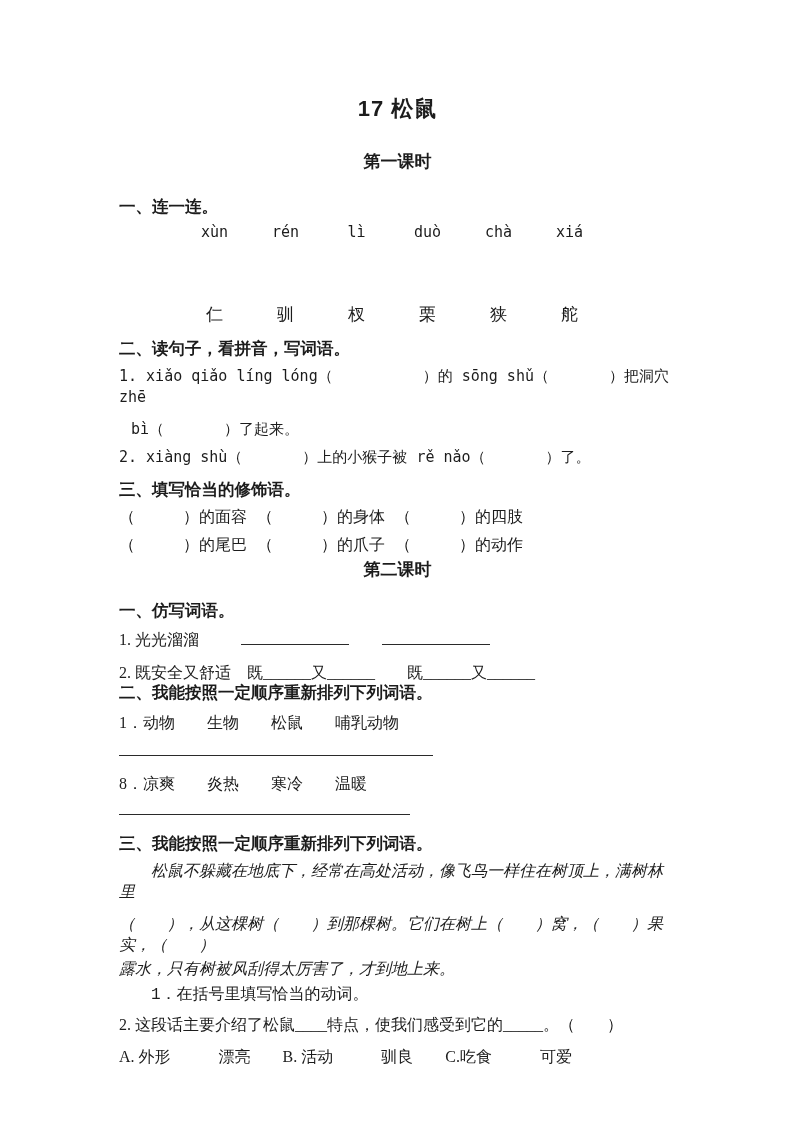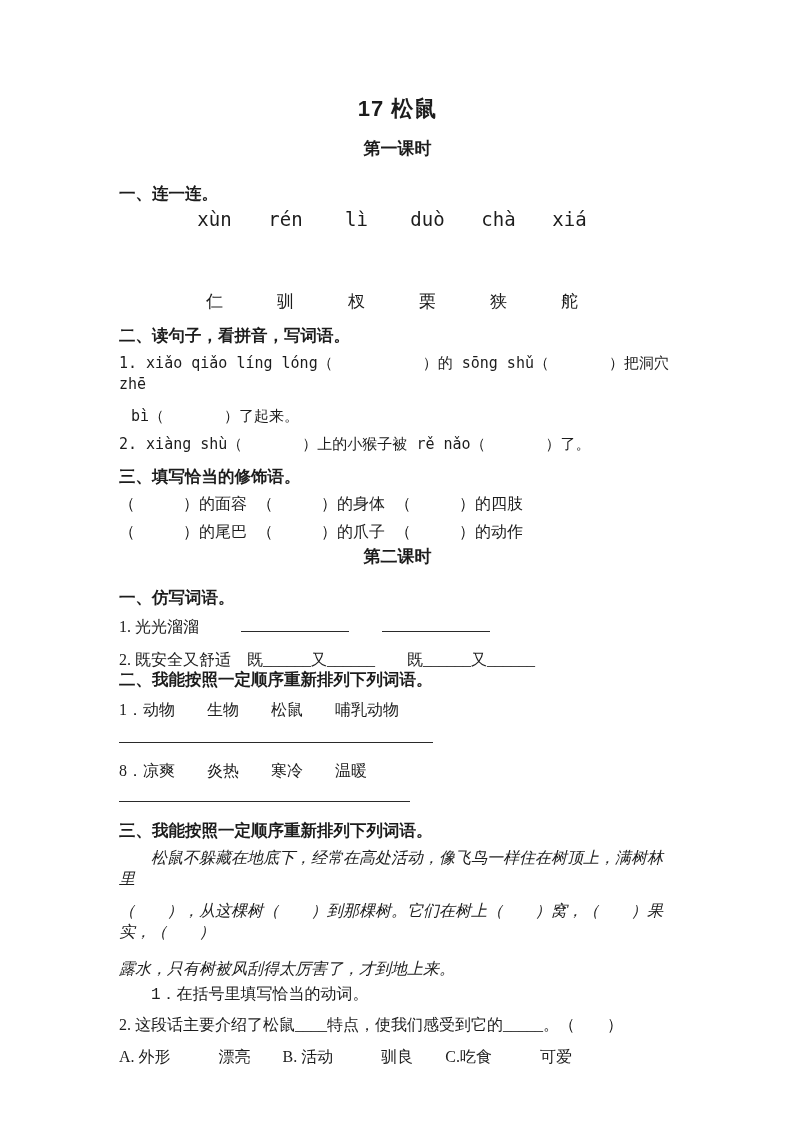--- a/index.html
+++ b/index.html
@@ -31,41 +31,41 @@
   }
   .qheading{
     font-family:"Liberation Sans","DejaVu Sans",sans-serif;
     font-weight:bold;
     font-size:16.5px;line-height:18px;
   }
   .line{line-height:21px;}
   .latinmix{font-family:"DejaVu Sans Mono","Liberation Serif",serif;font-size:15px;}
   .connect-row{display:flex;margin-left:60px;}
   .connect-cell{width:71px;text-align:center;flex:none;}
-  .pinyin{font-family:"DejaVu Sans Mono","Liberation Serif",serif;font-size:19px;line-height:18px;}
+  .pinyin{font-family:"DejaVu Sans Mono","Liberation Serif",serif;font-size:15px;line-height:18px;}
   .hanzi{font-size:17px;line-height:20px;}
   .mod-row{display:flex;line-height:21px;}
   .mod-cell{width:138px;flex:none;}
   .blank{
     display:inline-block;width:108px;height:15px;
     border-bottom:1.5px solid #2a2a2a;vertical-align:baseline;
   }
   .ansline{height:0;border-top:1.5px solid #2a2a2a;}
   .kai{font-style:italic;line-height:21px;}
   .indent-small{padding-left:12px;}
   .indent-2em{text-indent:32px;font-family:Liberation Mono, monospace;}
 </style>
 </head>
 <body>
 
 <div class="page">
 
   <h1 class="title">17 松鼠</h1>
 
-  <div class="session-heading" style="margin-top:19px">第一课时</div>
+  <div class="session-heading" style="margin-top:32px">第一课时</div>
 
   <div class="qheading" style="margin-top:26px">一、连一连。</div>
 
   <div class="connect-row pinyin" style="margin-top:8px">
     <span class="connect-cell">xùn</span>
     <span class="connect-cell">rén</span>
     <span class="connect-cell">lì</span>
     <span class="connect-cell">duò</span>
     <span class="connect-cell">chà</span>
     <span class="connect-cell">xiá</span>
@@ -116,19 +116,19 @@
   <div class="line" style="margin-top:11px">1．动物　　生物　　松鼠　　哺乳动物</div>
   <div class="ansline" style="margin-top:22px;width:314px"></div>
 
   <div class="line" style="margin-top:17px">8．凉爽　　炎热　　寒冷　　温暖</div>
   <div class="ansline" style="margin-top:20px;width:291px"></div>
 
   <div class="qheading" style="margin-top:19px">三、我能按照一定顺序重新排列下列词语。</div>
 
   <div class="kai indent-2em" style="margin-top:10px">松鼠不躲藏在地底下，经常在高处活动，像飞鸟一样住在树顶上，满树林里</div>
   <div class="kai" style="margin-top:9px">（　　），从这棵树（　　）到那棵树。它们在树上（　　）窝，（　　）果实，（　　）</div>
-  <div class="kai" style="margin-top:16px">露水，只有树被风刮得太厉害了，才到地上来。</div>
+  <div class="kai" style="margin-top:3px">露水，只有树被风刮得太厉害了，才到地上来。</div>
 
   <div class="line indent-2em" style="margin-top:6px">1．在括号里填写恰当的动词。</div>
   <div class="line" style="margin-top:8px">2. 这段话主要介绍了松鼠____特点，使我们感受到它的_____。（　　）</div>
   <div class="line" style="margin-top:11px">A. 外形　　　漂亮　　B. 活动　　　驯良　　C.吃食　　　可爱</div>
 
 </div>
 
 </body></html>

